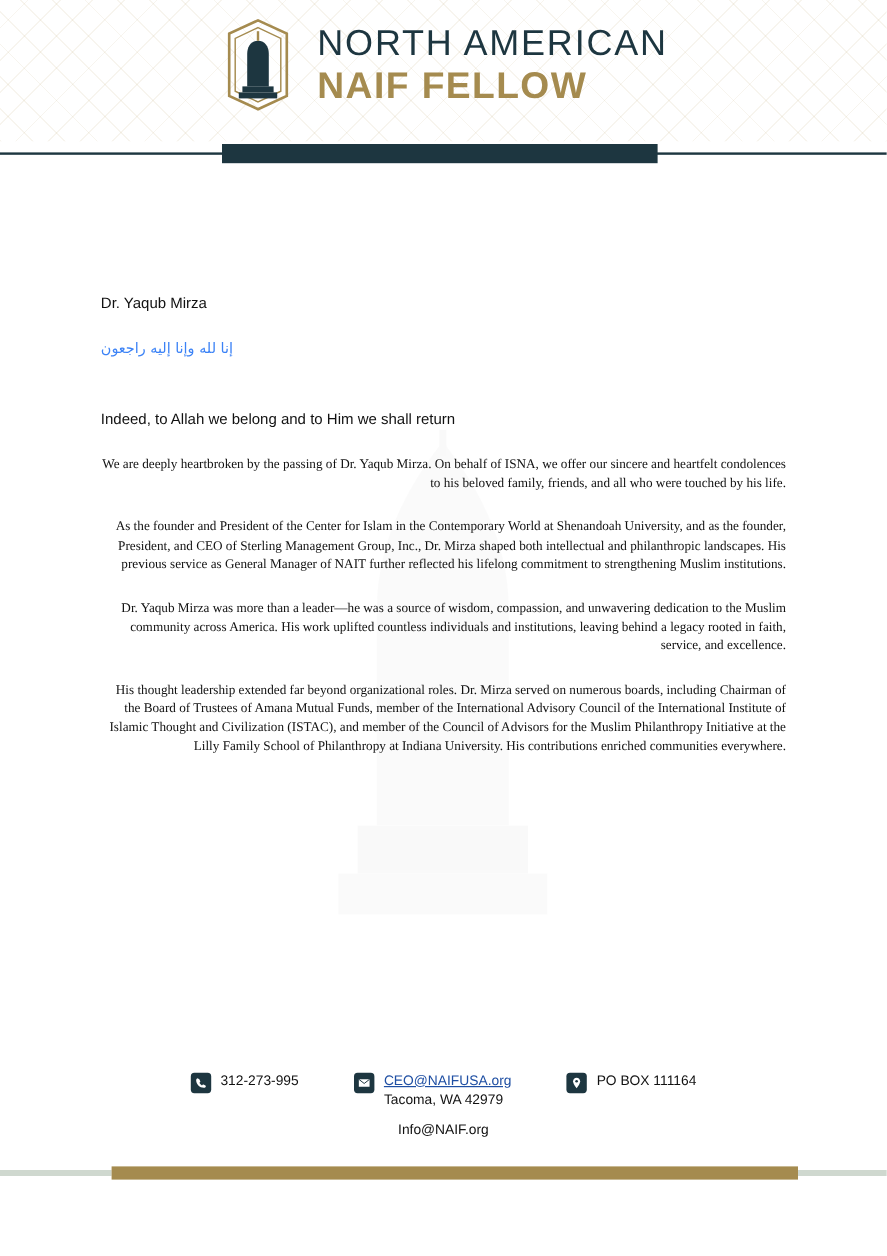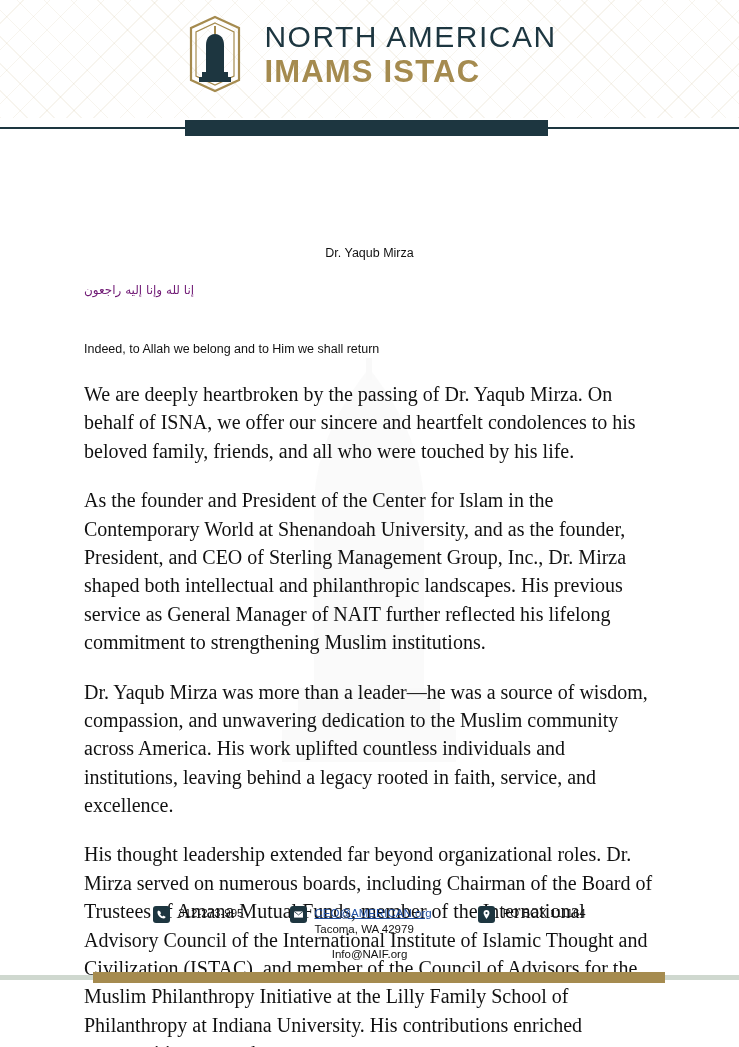--- a/index.html
+++ b/index.html
@@ -108,44 +108,43 @@
     z-index: 2;
     margin: 0;
     padding: 108px 84px 0 84px;
     box-sizing: border-box;
   }
   .addressee {
     font-family: "Liberation Sans", sans-serif;
     font-size: 12.5px;
     color: #111111;
     margin-bottom: 23px;
-    text-align: center;
   }
   .arabic {
     font-family: "DejaVu Sans", sans-serif;
     font-size: 12px;
-    color: #701a75;
+    color: #3b82f6;
     direction: rtl;
     text-align: left;
     margin-bottom: 3px;
   }
   .translation {
     font-family: "Liberation Sans", sans-serif;
     font-size: 12.5px;
     color: #111111;
     margin-bottom: 24px;
     margin-top: 45px;
   }
   .para {
     font-family: "Liberation Serif", serif;
-    font-size: 20px;
+    font-size: 11px;
     line-height: 1.42;
     color: #111111;
     margin: 0 0 21px 0;
-    text-align: left;
+    text-align: right;
   }
 
   
   .footer {
     position: absolute;
     left: 0;
     bottom: 0;
     width: 739px;
     z-index: 3;
   }
@@ -180,21 +179,21 @@
   .contact-text { line-height: 1.45; }
   .contact-link {
     color: #1f4fa3;
     text-decoration: underline;
   }
   .footer-email {
     text-align: center;
     font-family: "Liberation Sans", sans-serif;
     font-size: 11.5px;
     color: #111111;
-    margin-bottom: 12px;
+    margin-bottom: 24px;
   }
   .footer-bars {
     position: relative;
     width: 739px;
     height: 11px;
   }
   .bar-left {
     position: absolute;
     left: 0; top: 3px;
     width: 93px; height: 5px;
@@ -225,21 +224,21 @@
         <path d="M33 3 L57 14 L57 66 L33 77 L9 66 L9 14 Z" fill="none" stroke="#a58b4f" stroke-width="2.2"></path>
         <path d="M33 9 L52 18 L52 62 L33 71 L14 62 L14 18 Z" fill="none" stroke="#a58b4f" stroke-width="1.2"></path>
         <path d="M33 20 C27 20 24 25 24 31 L24 58 L42 58 L42 31 C42 25 39 20 33 20 Z" fill="#1d3640"></path>
         <rect x="20" y="58" width="26" height="5" fill="#1d3640"></rect>
         <rect x="17" y="63" width="32" height="5" fill="#1d3640"></rect>
         <rect x="32" y="12" width="2" height="8" fill="#a58b4f"></rect>
       </svg>
     </span>
     <span class="logo-text">
       <span class="logo-line1">NORTH AMERICAN</span>
-      <span class="logo-line2">IMAMS ISTAC</span>
+      <span class="logo-line2">NAIF FELLOW</span>
     </span>
   </div>
 </div>
 
 <div class="rule-wrap">
   <div class="rule-thin"></div>
   <div class="rule-thick"></div>
 </div>
 
 <div class="watermark">
@@ -276,21 +275,21 @@
     </div>
 
     <div class="contact-item">
       <span class="icon-badge">
         <svg width="11" height="11" viewBox="0 0 16 16" fill="#ffffff">
           <path d="M1.5 3.5 h13 v9 h-13 z" fill="#ffffff"></path>
           <path d="M1.5 3.5 L8 8.6 L14.5 3.5" fill="none" stroke="#1d3640" stroke-width="1.2"></path>
         </svg>
       </span>
       <span class="contact-text">
-        <a class="contact-link" href="#">CEO@AMERICAN.org</a><br>
+        <a class="contact-link" href="#">CEO@NAIFUSA.org</a><br>
         <span>Tacoma, WA 42979</span>
       </span>
     </div>
 
     <div class="contact-item">
       <span class="icon-badge">
         <svg width="11" height="11" viewBox="0 0 16 16" fill="#ffffff">
           <path d="M8 1.6 C5.6 1.6 3.7 3.5 3.7 5.9 C3.7 9.2 8 14.4 8 14.4 S12.3 9.2 12.3 5.9 C12.3 3.5 10.4 1.6 8 1.6 Z"></path>
           <circle cx="8" cy="5.9" r="1.6" fill="#1d3640"></circle>
         </svg>

